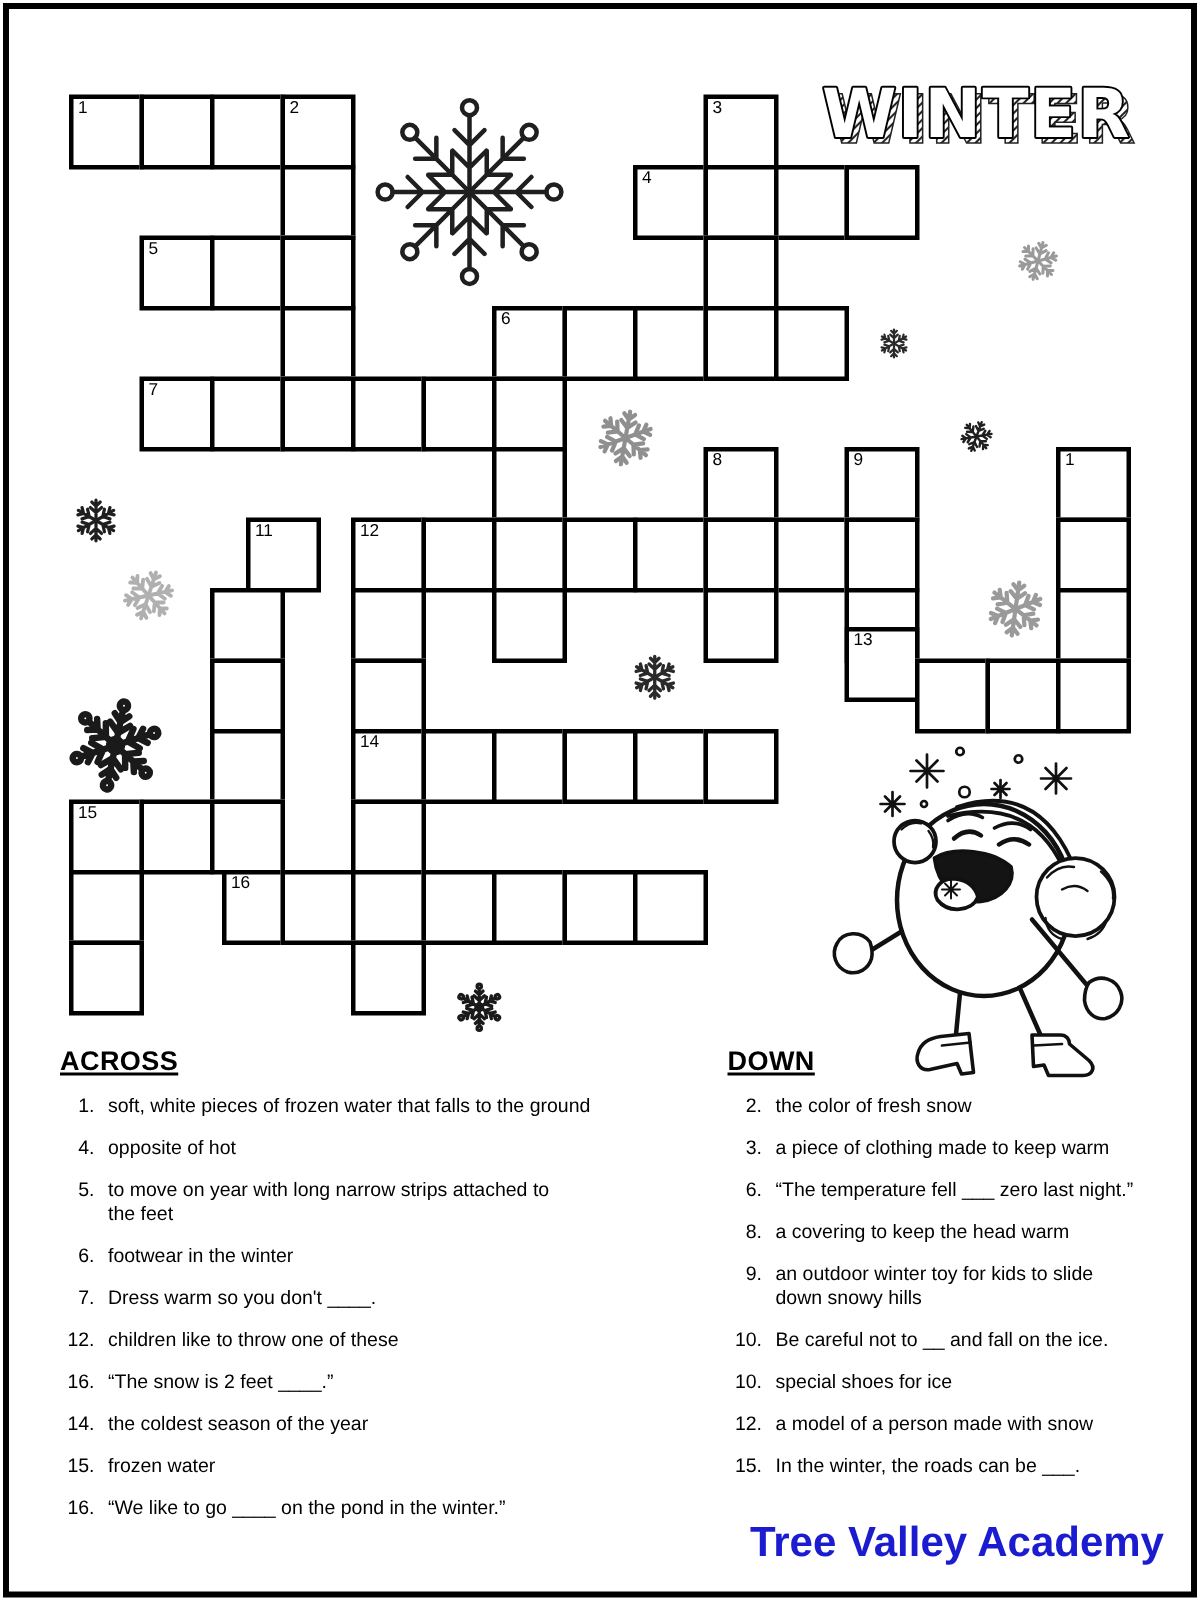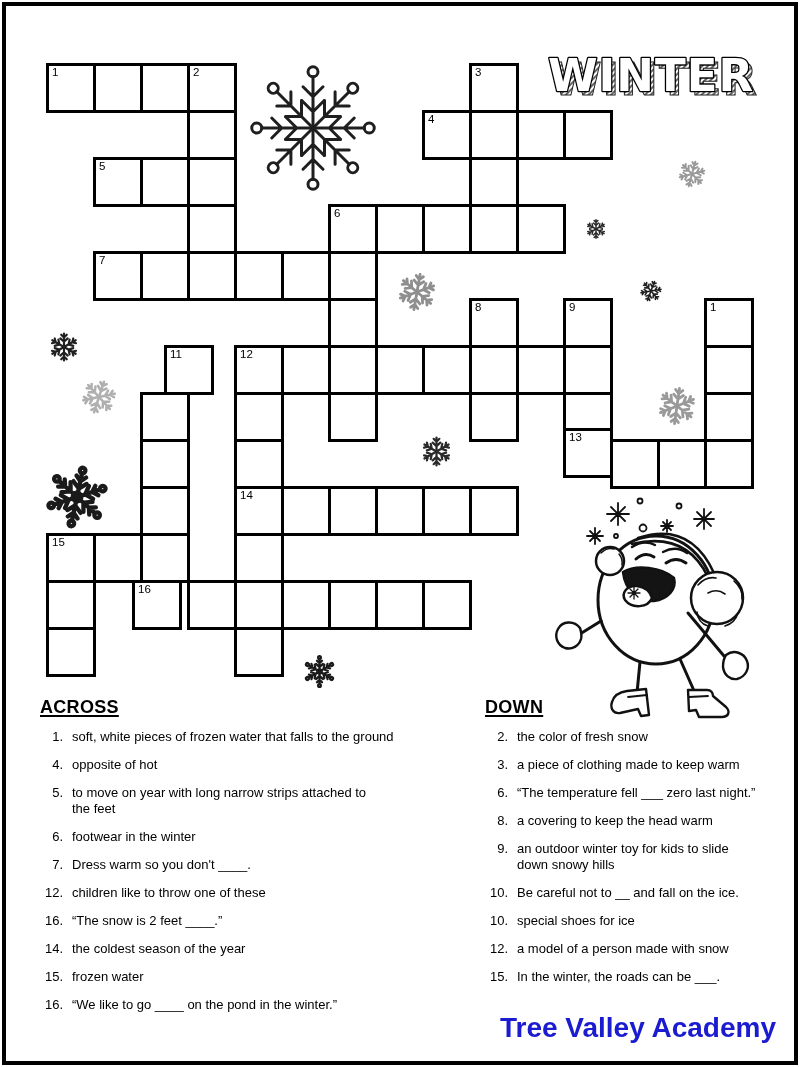--- a/index.html
+++ b/index.html
@@ -199,21 +199,21 @@
       <div class="cell" style="left: 563px; top: 345px;"></div>
       <div class="cell" style="left: 704px; top: 345px;"></div>
       <div class="cell" style="left: 140px; top: 392px;"></div>
       <div class="cell" style="left: 234px; top: 392px;"></div>
       <div class="cell" style="left: 328px; top: 392px;"></div>
       <div class="cell" style="left: 469px; top: 392px;"></div>
       <div class="cell" style="left: 563px; top: 392px;"></div>
       <div class="cell" style="left: 704px; top: 392px;"></div>
       <div class="cell" style="left: 140px; top: 439px;"></div>
       <div class="cell" style="left: 234px; top: 439px;"></div>
-      <div class="cell" style="left: 563px; top: 428px;">
+      <div class="cell" style="left: 563px; top: 418px;">
         <span class="cellnum">13</span>
       </div>
       <div class="cell" style="left: 610px; top: 439px;"></div>
       <div class="cell" style="left: 657px; top: 439px;"></div>
       <div class="cell" style="left: 704px; top: 439px;"></div>
       <div class="cell" style="left: 140px; top: 486px;"></div>
       <div class="cell" style="left: 234px; top: 486px;">
         <span class="cellnum">14</span>
       </div>
       <div class="cell" style="left: 281px; top: 486px;"></div>
@@ -221,21 +221,21 @@
       <div class="cell" style="left: 375px; top: 486px;"></div>
       <div class="cell" style="left: 422px; top: 486px;"></div>
       <div class="cell" style="left: 469px; top: 486px;"></div>
       <div class="cell" style="left: 46px; top: 533px;">
         <span class="cellnum">15</span>
       </div>
       <div class="cell" style="left: 93px; top: 533px;"></div>
       <div class="cell" style="left: 140px; top: 533px;"></div>
       <div class="cell" style="left: 234px; top: 533px;"></div>
       <div class="cell" style="left: 46px; top: 580px;"></div>
-      <div class="cell" style="left: 132px; top: 580px;">
+      <div class="cell" style="left: 148px; top: 580px;">
         <span class="cellnum">16</span>
       </div>
       <div class="cell" style="left: 187px; top: 580px;"></div>
       <div class="cell" style="left: 234px; top: 580px;"></div>
       <div class="cell" style="left: 281px; top: 580px;"></div>
       <div class="cell" style="left: 328px; top: 580px;"></div>
       <div class="cell" style="left: 375px; top: 580px;"></div>
       <div class="cell" style="left: 422px; top: 580px;"></div>
       <div class="cell" style="left: 46px; top: 627px;"></div>
       <div class="cell" style="left: 234px; top: 627px;"></div>

